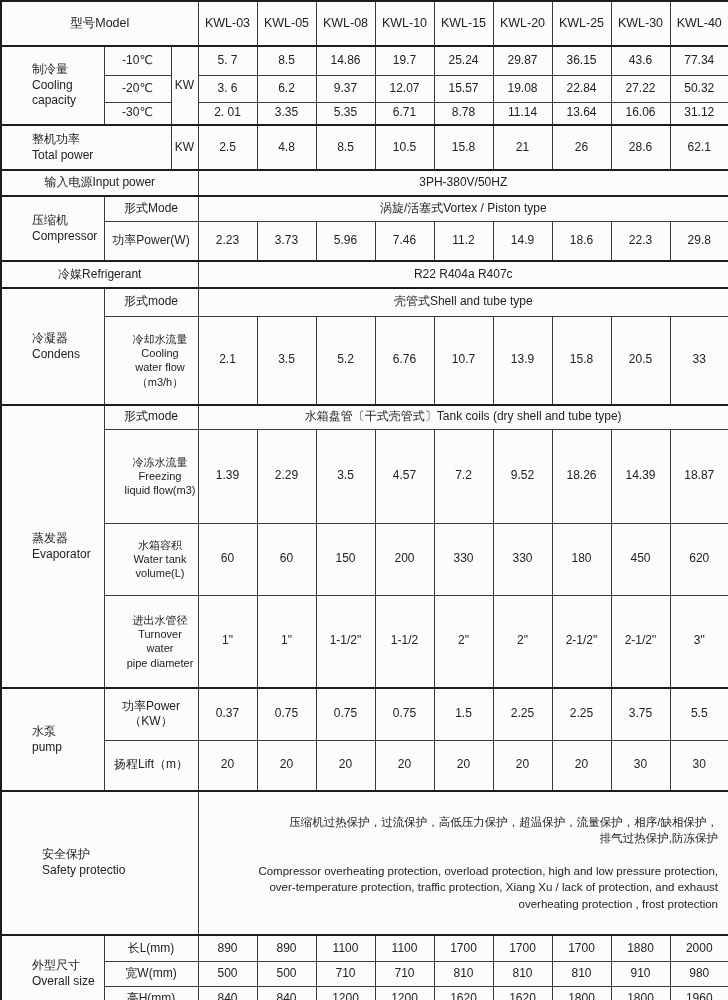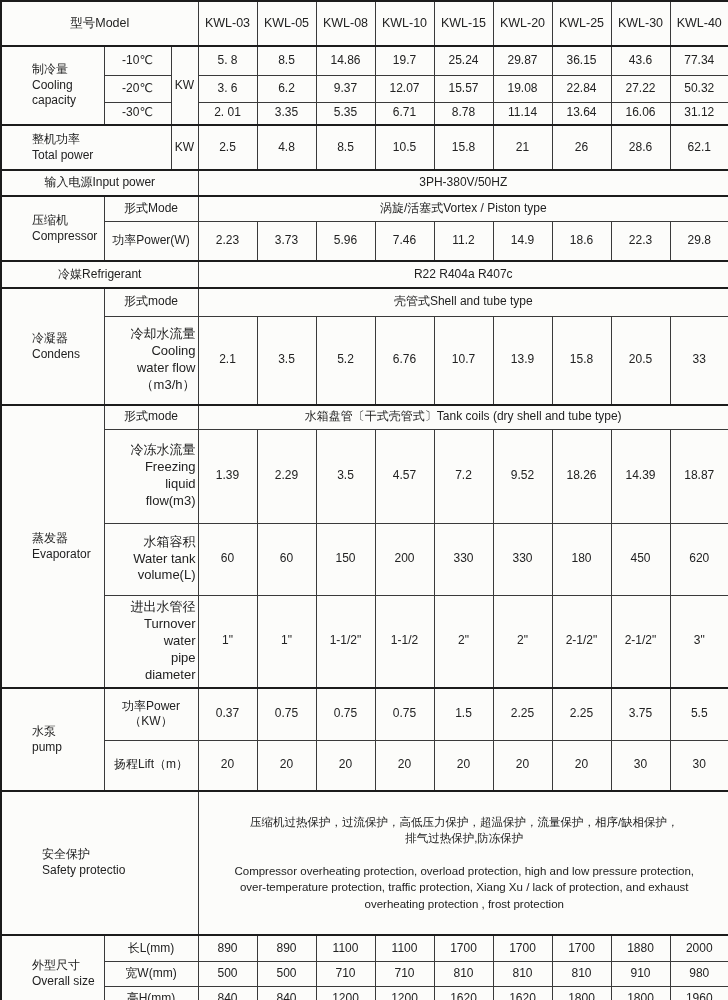--- a/index.html
+++ b/index.html
@@ -15,23 +15,23 @@
     border:1px solid #3a3a3a;
     text-align:center;vertical-align:middle;
     font-size:12px;line-height:1.3;
     white-space:pre-line;
     padding:1px 2px;overflow:hidden;
   }
   tr.thick td{border-top:2px solid #1c1c1c;}
   td.lbl{text-align:left;padding-left:30px;}
   td.pad8{}
   td.pad40{padding-left:40px;}
-  td.sublbl{text-align:right;padding-left:20px;font-size:13px;}
+  td.sublbl{text-align:center;padding-left:20px;font-size:11px;}
   td.hdr{font-size:12.5px;}
-  td.safety{text-align:center;padding:6px 10px 6px 12px;vertical-align:middle;}
+  td.safety{text-align:right;padding:6px 10px 6px 12px;vertical-align:middle;}
   td.safety .blk{white-space:pre-line;font-size:11.5px;line-height:1.45;}
   td.num{font-size:12px;}
 </style>
 </head>
 <body>
 
 <div class="sheet">
 <table class="spec">
   <colgroup>
     <col style="width:103px">
@@ -61,21 +61,21 @@
     <td class="hdr">KWL-30</td>
     <td class="hdr">KWL-40</td>
   </tr>
 
   <tr class="thick" style="height:29px">
     <td rowspan="3" class="lbl">制冷量
 Cooling
 capacity</td>
     <td>-10℃</td>
     <td rowspan="3">KW</td>
-    <td class="num">5. 8</td>
+    <td class="num">5. 7</td>
     <td class="num">8.5</td>
     <td class="num">14.86</td>
     <td class="num">19.7</td>
     <td class="num">25.24</td>
     <td class="num">29.87</td>
     <td class="num">36.15</td>
     <td class="num">43.6</td>
     <td class="num">77.34</td>
   </tr>
   <tr style="height:27px">

